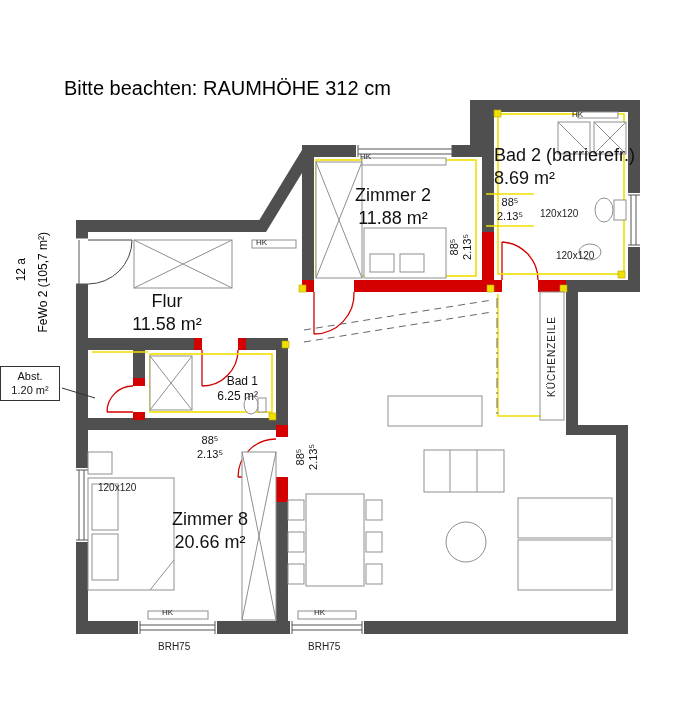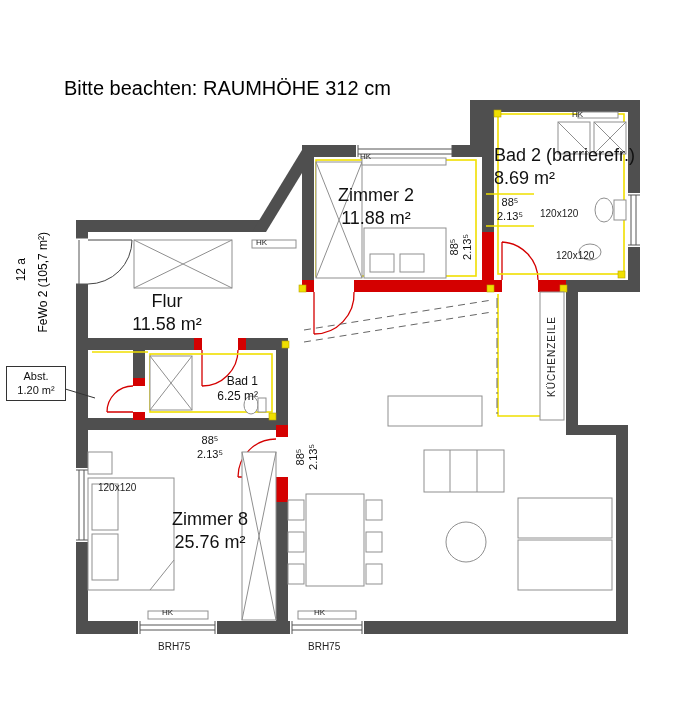--- a/index.html
+++ b/index.html
@@ -182,43 +182,43 @@
         <rect x="242" y="452" width="34" height="168"></rect>
         <path d="M242 452 L276 620 M276 452 L242 620" fill="none"></path>
         <rect x="148" y="611" width="60" height="8"></rect>
         <rect x="298" y="611" width="58" height="8"></rect>
       </g>
     </g>
   </svg>
 
   <div class="txt title" style="left:64px;top:76px;">Bitte beachten: RAUMHÖHE 312 cm</div>
 
-  <div class="txt room" style="left:306px;top:184px;width:140px;">
+  <div class="txt room" style="left:323px;top:184px;width:140px;">
     <div>Zimmer 2</div>
     <div>11.88 m²</div>
   </div>
   <div class="txt room left" style="left:494px;top:144px;">
     <div>Bad 2 (barrierefr.)</div>
     <div>8.69 m²</div>
   </div>
   <div class="txt room" style="left:112px;top:290px;width:110px;">
     <div>Flur</div>
     <div>11.58 m²</div>
   </div>
   <div class="txt room" style="left:168px;top:374px;width:90px;font-size:12px;text-align:right;">
     <div>Bad 1</div>
     <div>6.25 m²</div>
   </div>
-  <div class="abst-box" style="left:6px;top:366px;width:52px;">
+  <div class="abst-box" style="left:0;top:366px;width:52px;">
     <div>Abst.</div>
     <div>1.20 m²</div>
   </div>
   <div class="txt room" style="left:150px;top:508px;width:120px;">
     <div>Zimmer 8</div>
-    <div>25.76 m²</div>
+    <div>20.66 m²</div>
   </div>
 
   <div class="rot kz" style="left:546px;top:316px;">KÜCHENZEILE</div>
   <div class="rot unit" style="left:14px;top:258px;">12 a</div>
   <div class="rot unit" style="left:36px;top:232px;">FeWo 2 (105,7 m²)</div>
 
   <div class="txt dim" style="left:486px;top:196px;width:48px;">
     <div>88⁵</div>
     <div>2.13⁵</div>
   </div>

